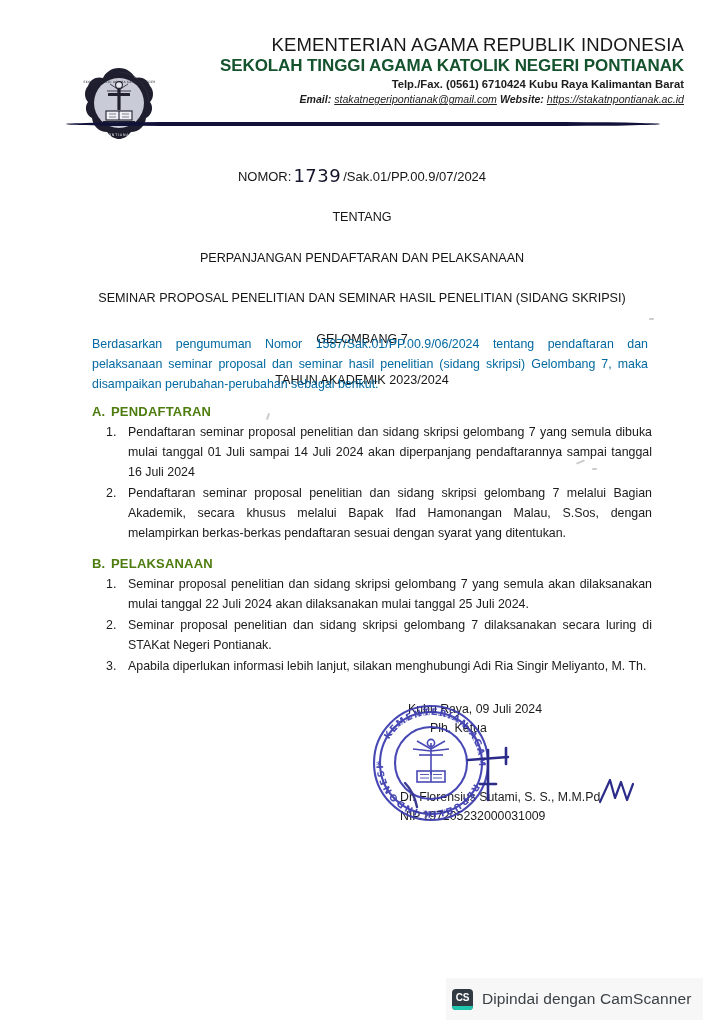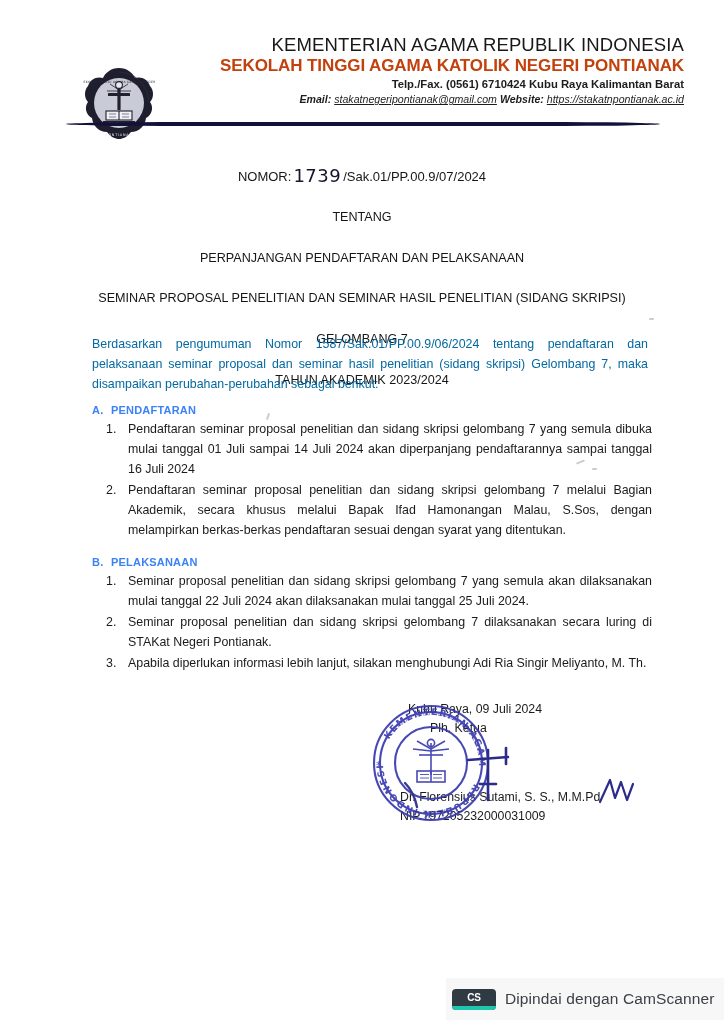--- a/index.html
+++ b/index.html
@@ -51,21 +51,21 @@
     letter-spacing: 0.15px;
     line-height: 1.18;
     color: #181818;
     white-space: nowrap;
   }
   .kop-line2 {
     font-size: 17px;
     font-weight: bold;
     letter-spacing: -0.1px;
     line-height: 1.2;
-    color: #c2410c;
+    color: #14532d;
     white-space: nowrap;
   }
   .kop-line3, .kop-line4 {
     font-size: 11.3px;
     font-weight: bold;
     line-height: 1.42;
     color: #1d1d1d;
   }
   .kop-line5 {
     font-size: 10.6px;
@@ -138,24 +138,24 @@
 
   .section {
     position: absolute;
     left: 92px;
     width: 560px;
   }
   .sec-a { top: 404px; }
   .sec-b { top: 556px; }
 
   .sec-head {
-    font-size: 11px;
+    font-size: 13px;
     font-weight: bold;
     letter-spacing: 0.2px;
-    color: #3b82f6;
+    color: #4d7c0f;
     margin-bottom: 3px;
   }
   .sec-head .ltr { display: inline-block; width: 19px; }
 
   ol.items {
     margin: 0;
     padding: 0;
     list-style: none;
   }
   ol.items > li {
@@ -234,21 +234,21 @@
     left: 446px;
     top: 978px;
     height: 38px;
     display: flex;
     align-items: center;
     gap: 9px;
     background: #f7f7f7;
     padding: 2px 12px 2px 6px;
   }
   .cs-badge {
-    width: 44px;
+    width: 21px;
     height: 21px;
     border-radius: 4px;
     background: #2f3a42;
     position: relative;
     display: flex;
     align-items: center;
     justify-content: center;
     overflow: hidden;
     flex: none;
   }

